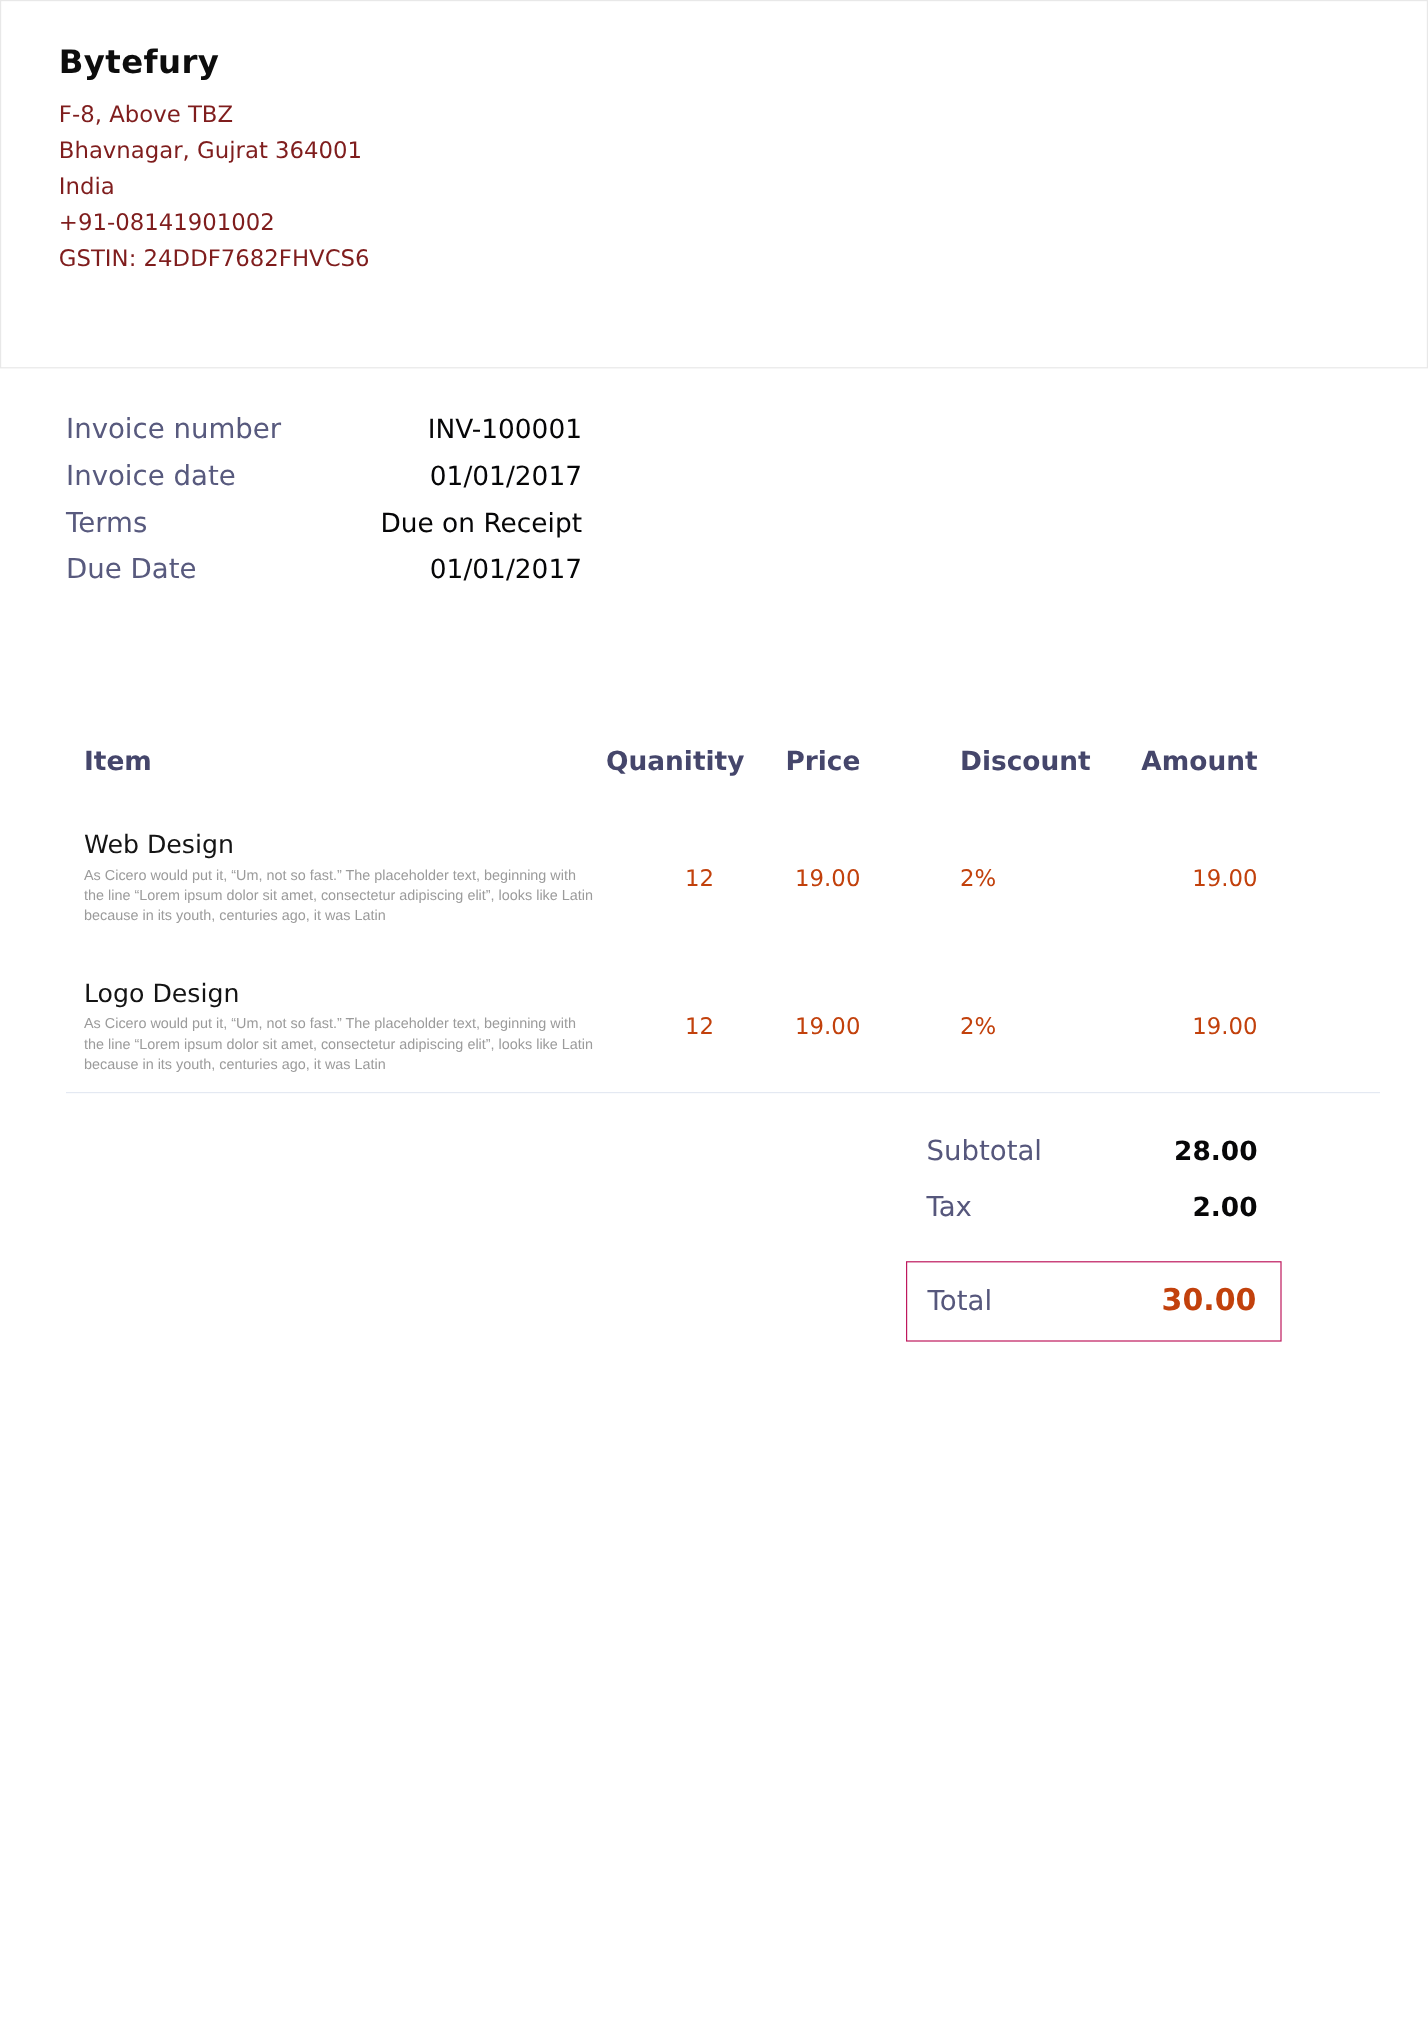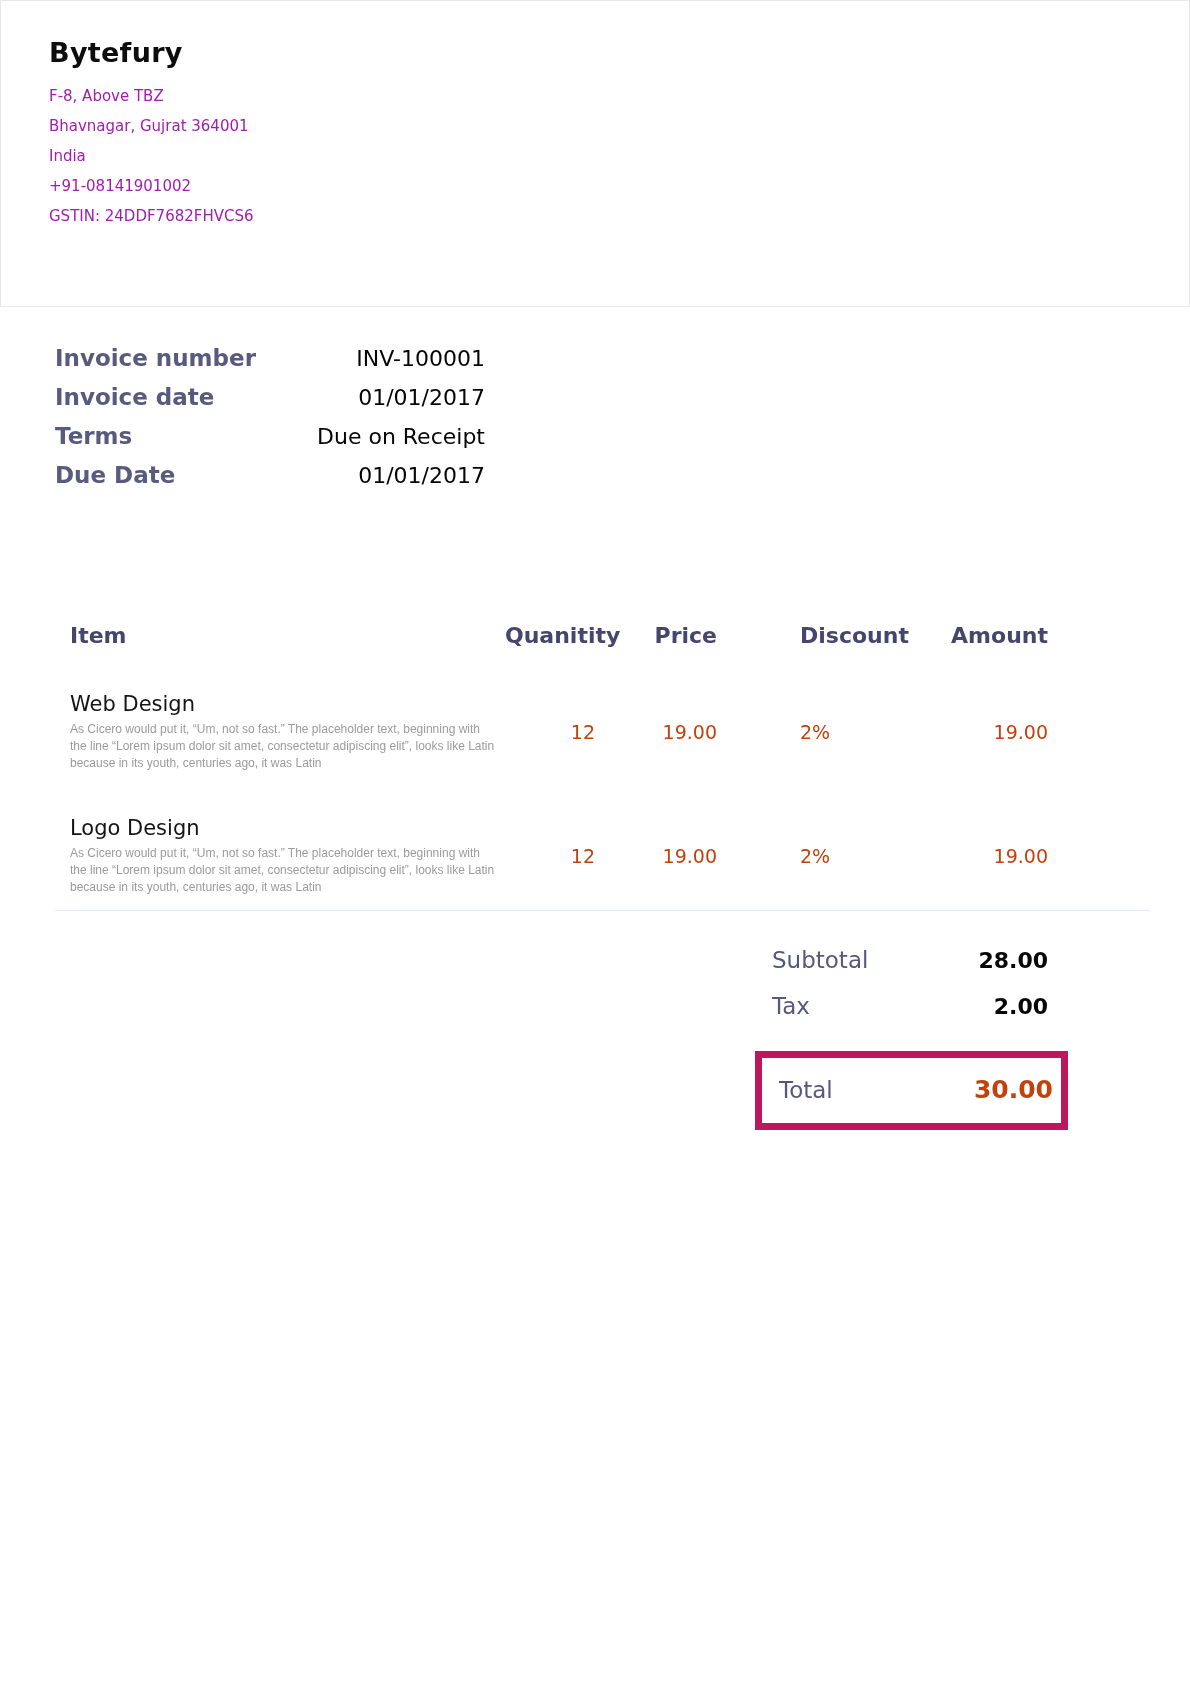--- a/index.html
+++ b/index.html
@@ -19,32 +19,32 @@
     border:1px solid #e8e8e8;
     display:flex; justify-content:space-between;
     padding:0 130px 0 48px;
   }
   .logo-wrap { margin-top:40px; }
   .company { margin-top:36px; width:286px; }
   .company-name {
     font-size:27px; font-weight:700; color:#0d0d0d;
     letter-spacing:.3px; margin-bottom:13px;
   }
-  .company-line { font-size:15px; color:#a21caf; line-height:30px; font-weight:400; }
+  .company-line { font-size:19px; color:#7f1d1d; line-height:30px; font-weight:400; }
 
   
   .info-row { display:flex; justify-content:space-between; padding:14px 138px 0 55px; }
   .billto-label { font-size:23px; color:#2b2b2b; margin-top:8px; }
   .billto-name  { font-size:31px; color:#151515; margin-top:7px; }
   .billto-address { margin-top:10px; }
   .billto-line { font-size:19px; color:#7b7b7b; line-height:29px; }
 
   .meta { width:430px; margin-top:24px; }
   .meta-row { display:flex; justify-content:space-between; align-items:baseline; margin-bottom:13px; }
-  .meta-label { font-size:23px; color:#585a7e;font-weight:bold; }
+  .meta-label { font-size:23px; color:#585a7e; }
   .meta-value { font-size:22px; color:#060607; }
 
   
   .items { margin:122px 0 0 70px; width:978px; }
   .thead { display:flex; align-items:baseline; }
   .th { font-size:22px; font-weight:700; color:#45466b; }
   .col-item { width:435px; }
   .col-qty  { width:90px;  text-align:right; }
   .col-price{ width:122px; text-align:right; }
   .col-disc { width:188px; text-align:left; padding-left:83px; }
@@ -63,23 +63,23 @@
 
   
   .totals { width:313px; margin:36px 122px 0 auto; }
   .t-row {
     display:flex; justify-content:space-between; align-items:center;
     padding:0 20px 0 17px; margin-bottom:20px;
   }
   .t-label { font-size:23px; color:#56577c; }
   .t-value { font-size:22px; font-weight:700; color:#070708; }
   .total-box {
-    border:7px solid #be185d;
+    border:1px solid #be185d;
     display:flex; justify-content:space-between; align-items:baseline;
-    padding:17px 8px 19px 17px; margin-top:32px;
+    padding:17px 20px 19px 17px; margin-top:32px;
   }
   .total-value { font-size:25px; font-weight:700; color:#c2410c; }
 </style>
 </head>
 <body>
 
 <div class="page">
 
   <header class="header">
 

